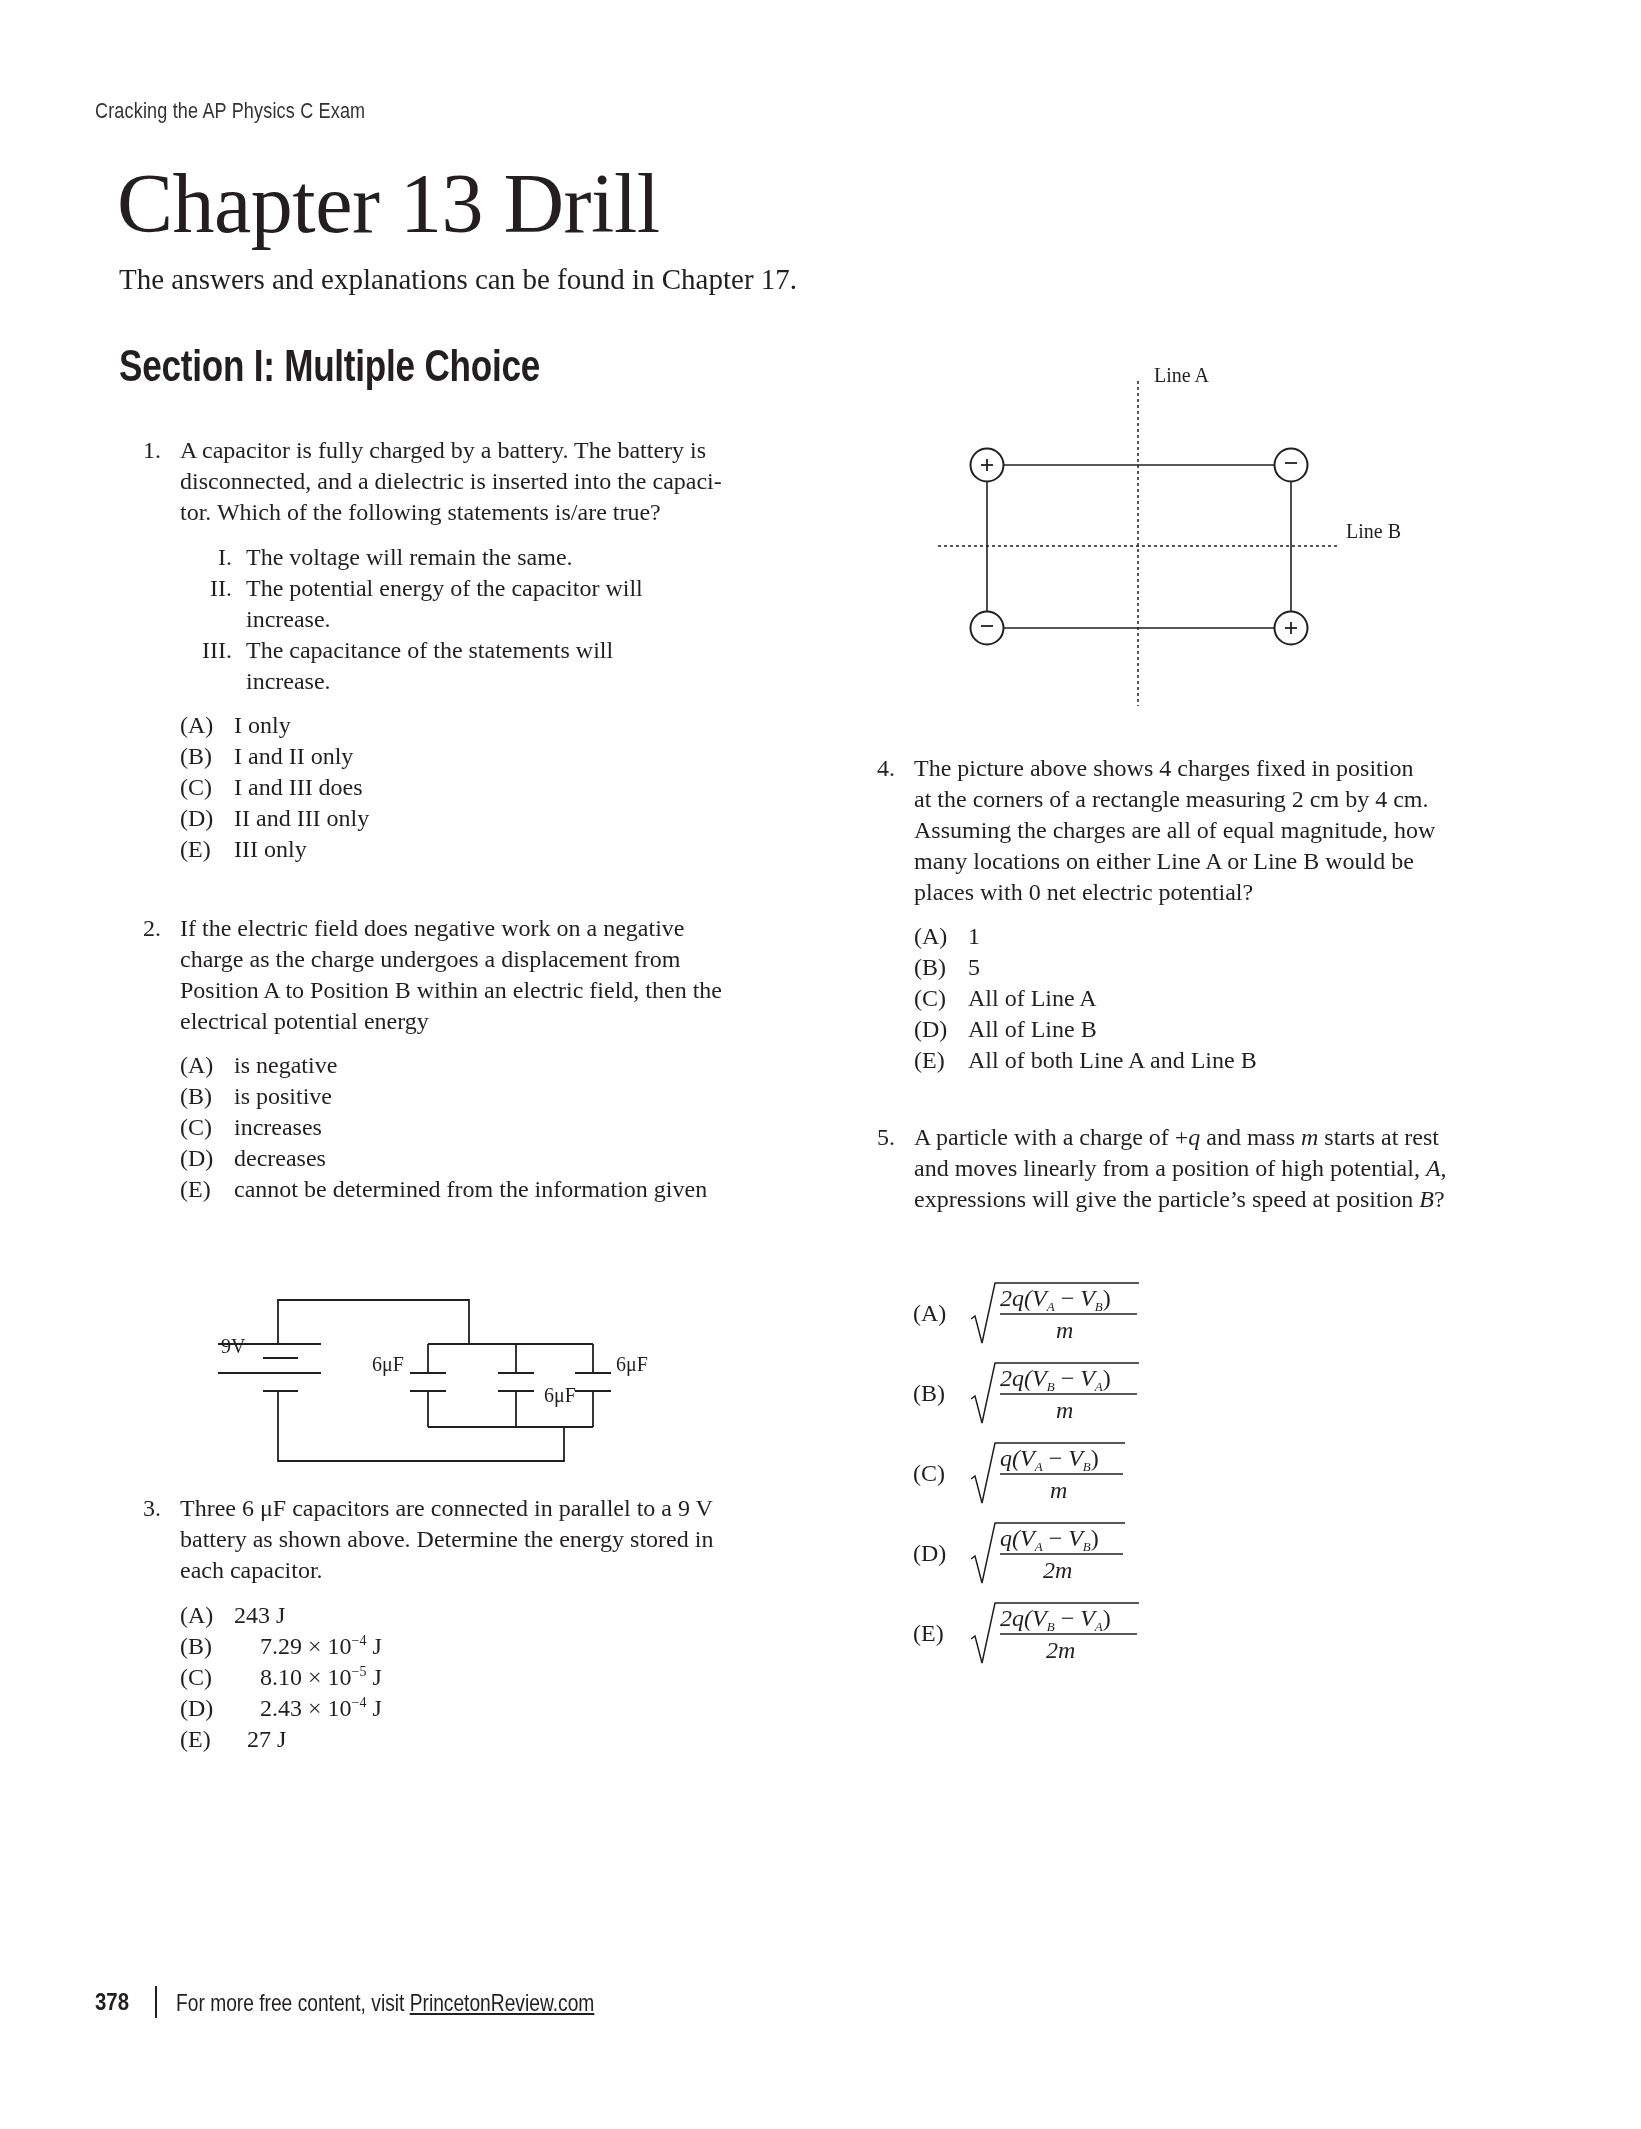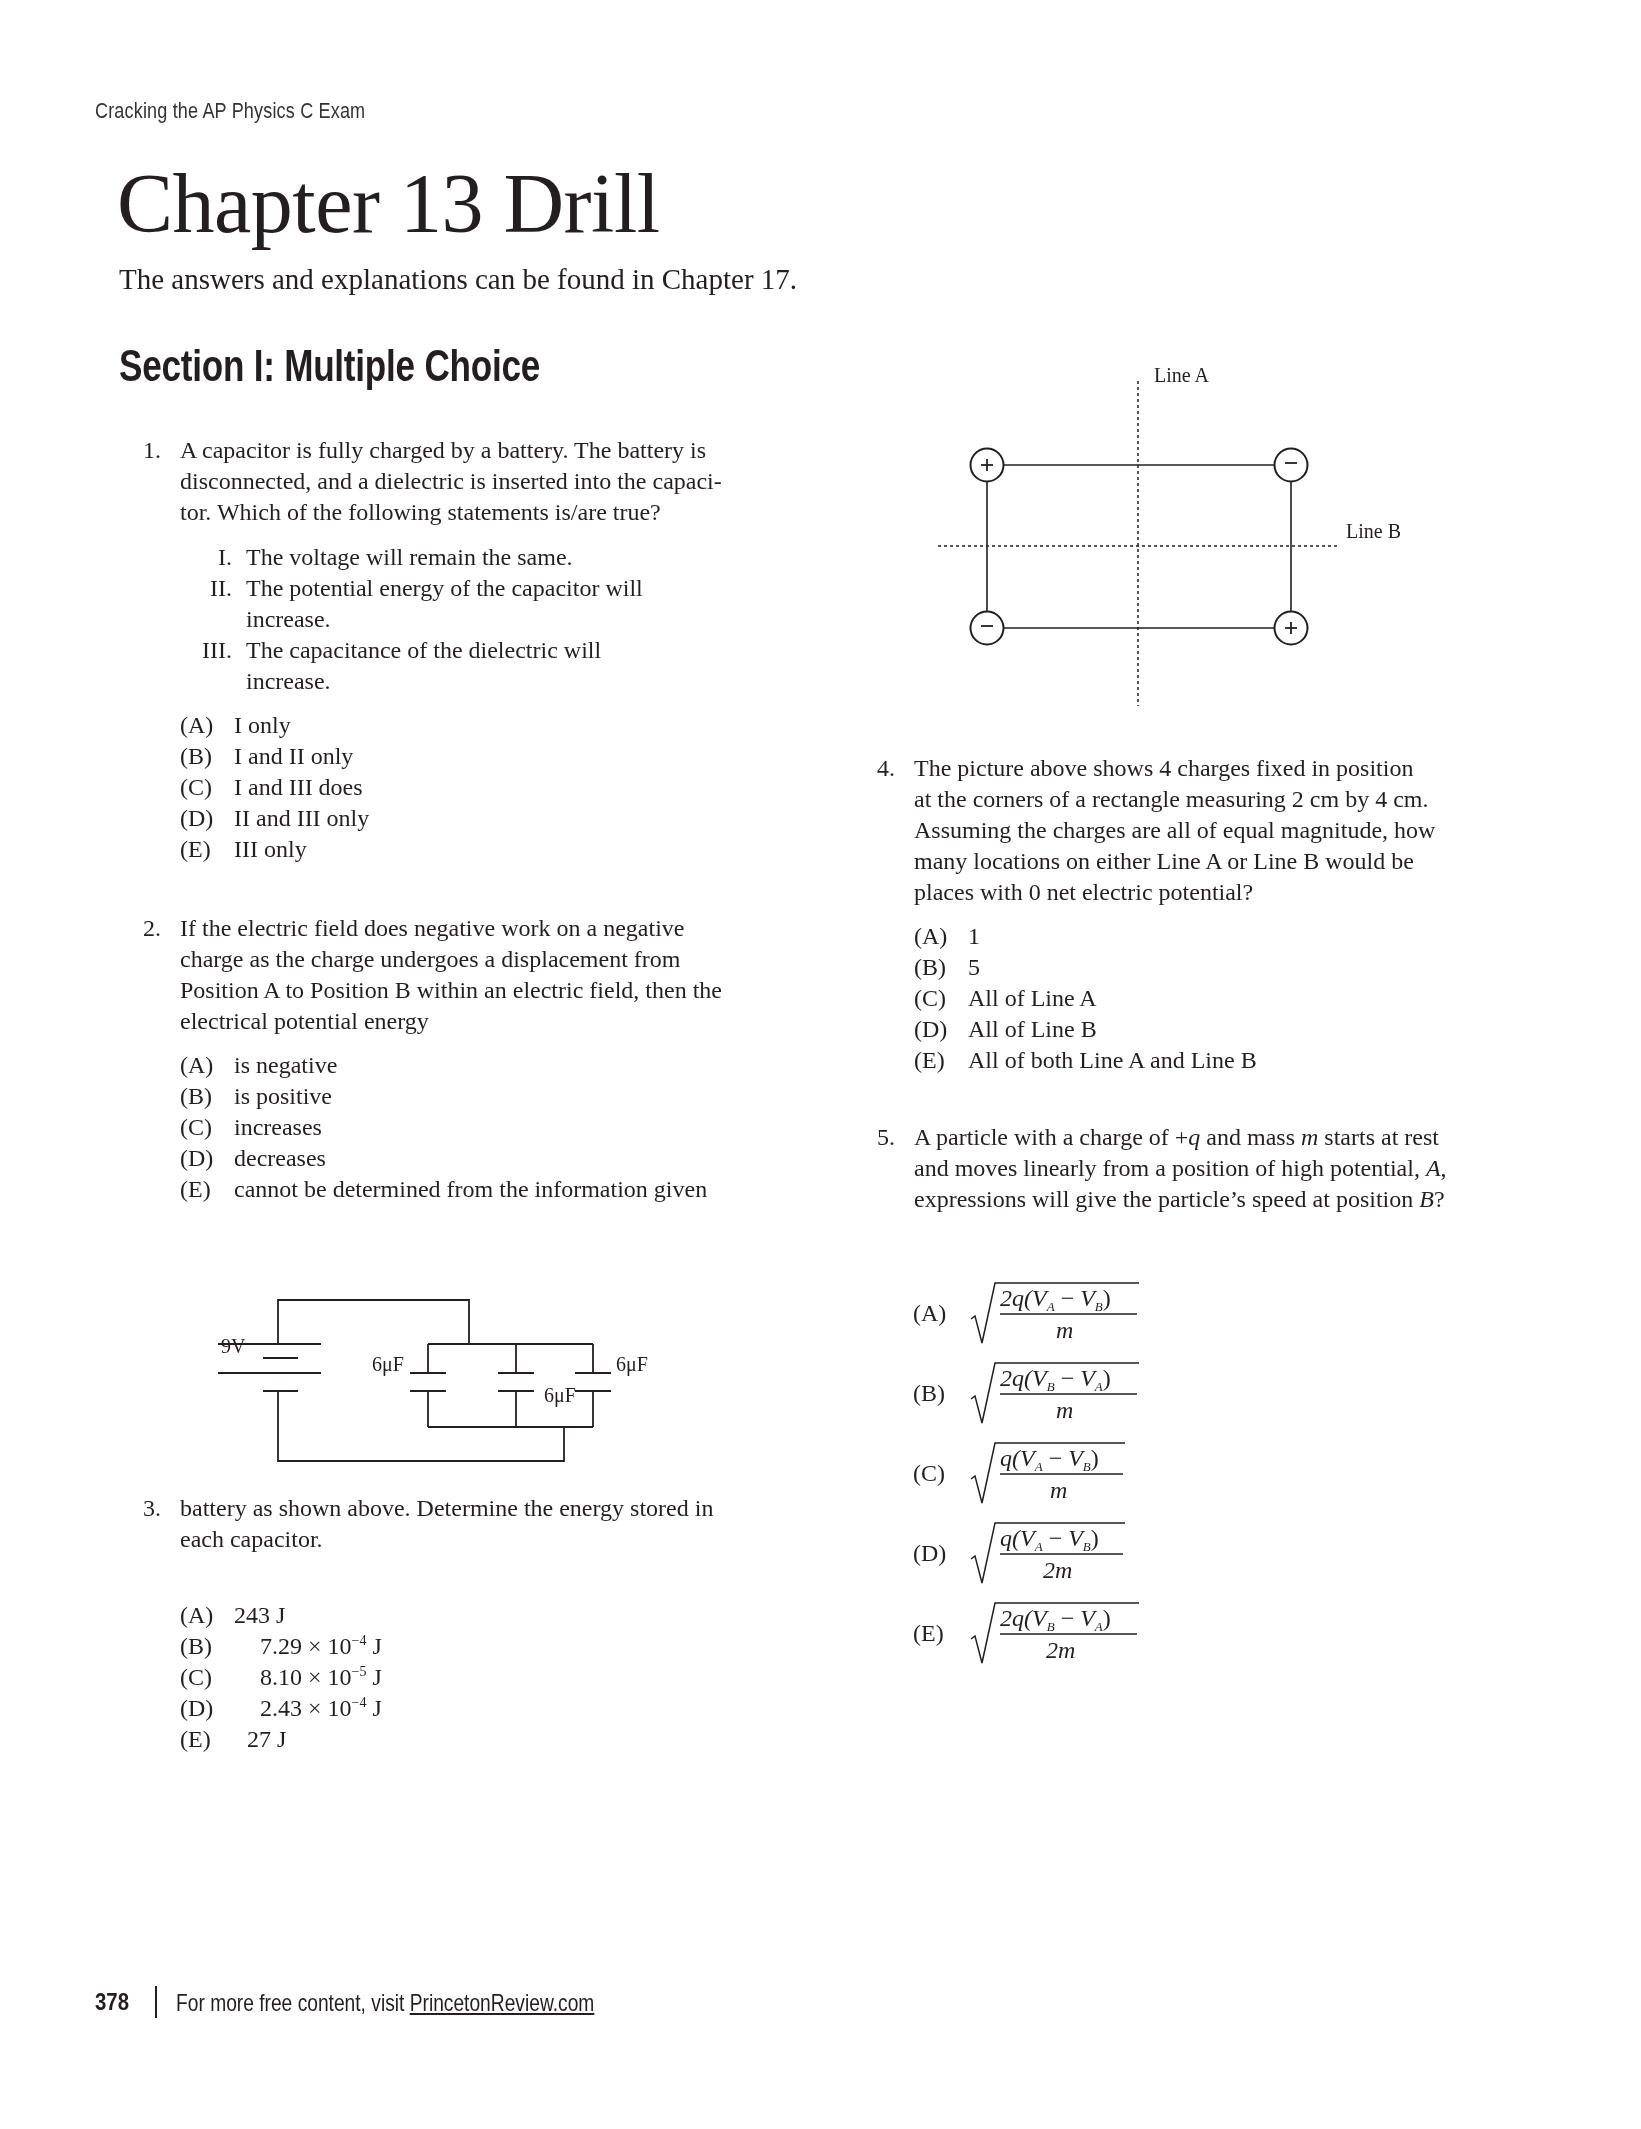--- a/index.html
+++ b/index.html
@@ -58,21 +58,21 @@
     <span class="rn">I.</span>
     <span class="rt">The voltage will remain the same.</span>
   </div>
   <div class="roman" style="left:37px; top:138px;">
     <span class="rn">II.</span>
     <span class="rt">The potential energy of the capacitor will</span>
     <span class="rt2">increase.</span>
   </div>
   <div class="roman" style="left:37px; top:200px;">
     <span class="rn">III.</span>
-    <span class="rt">The capacitance of the dielectric will</span>
+    <span class="rt">The capacitance of the statements will</span>
     <span class="rt2">increase.</span>
   </div>
   <div class="choices" style="top:275px;">
     <span class="choice"><span class="cl">(A)</span><span class="ct">I only</span></span>
     <span class="choice"><span class="cl">(B)</span><span class="ct">I and II only</span></span>
     <span class="choice"><span class="cl">(C)</span><span class="ct">I and III does</span></span>
     <span class="choice"><span class="cl">(D)</span><span class="ct">II and III only</span></span>
     <span class="choice"><span class="cl">(E)</span><span class="ct">III only</span></span>
   </div>
 </div>
@@ -151,20 +151,21 @@
 <span class="abs serif diagram-label" style="left:372px; top:1353px;">6μF</span>
 <span class="abs serif diagram-label" style="left:544px; top:1384px;">6μF</span>
 <span class="abs serif diagram-label" style="left:616px; top:1353px;">6μF</span>
 
 <span class="abs serif diagram-label" style="left:1154px; top:364px;">Line A</span>
 <span class="abs serif diagram-label" style="left:1346px; top:520px;">Line B</span>
 
 <div class="abs serif q" style="left:143px; top:1493px; width:650px; height:270px;">
   <span class="num">3.</span>
   <div class="stem">
+    <span class="stem-line">Three 6 μF capacitors are connected in parallel to a 9 V</span>
     <span class="stem-line">battery as shown above. Determine the energy stored in</span>
     <span class="stem-line">each capacitor.</span>
   </div>
   <div class="choices" style="top:107px;">
     <span class="choice"><span class="cl">(A)</span><span class="ct">243 J</span></span>
     <span class="choice"><span class="cl">(B)</span><span class="ct ind"><span>7.29 × 10</span><sup>−4</sup><span> J</span></span></span>
     <span class="choice"><span class="cl">(C)</span><span class="ct ind"><span>8.10 × 10</span><sup>−5</sup><span> J</span></span></span>
     <span class="choice"><span class="cl">(D)</span><span class="ct ind"><span>2.43 × 10</span><sup>−4</sup><span> J</span></span></span>
     <span class="choice"><span class="cl">(E)</span><span class="ct ind2">27 J</span></span>
   </div>

